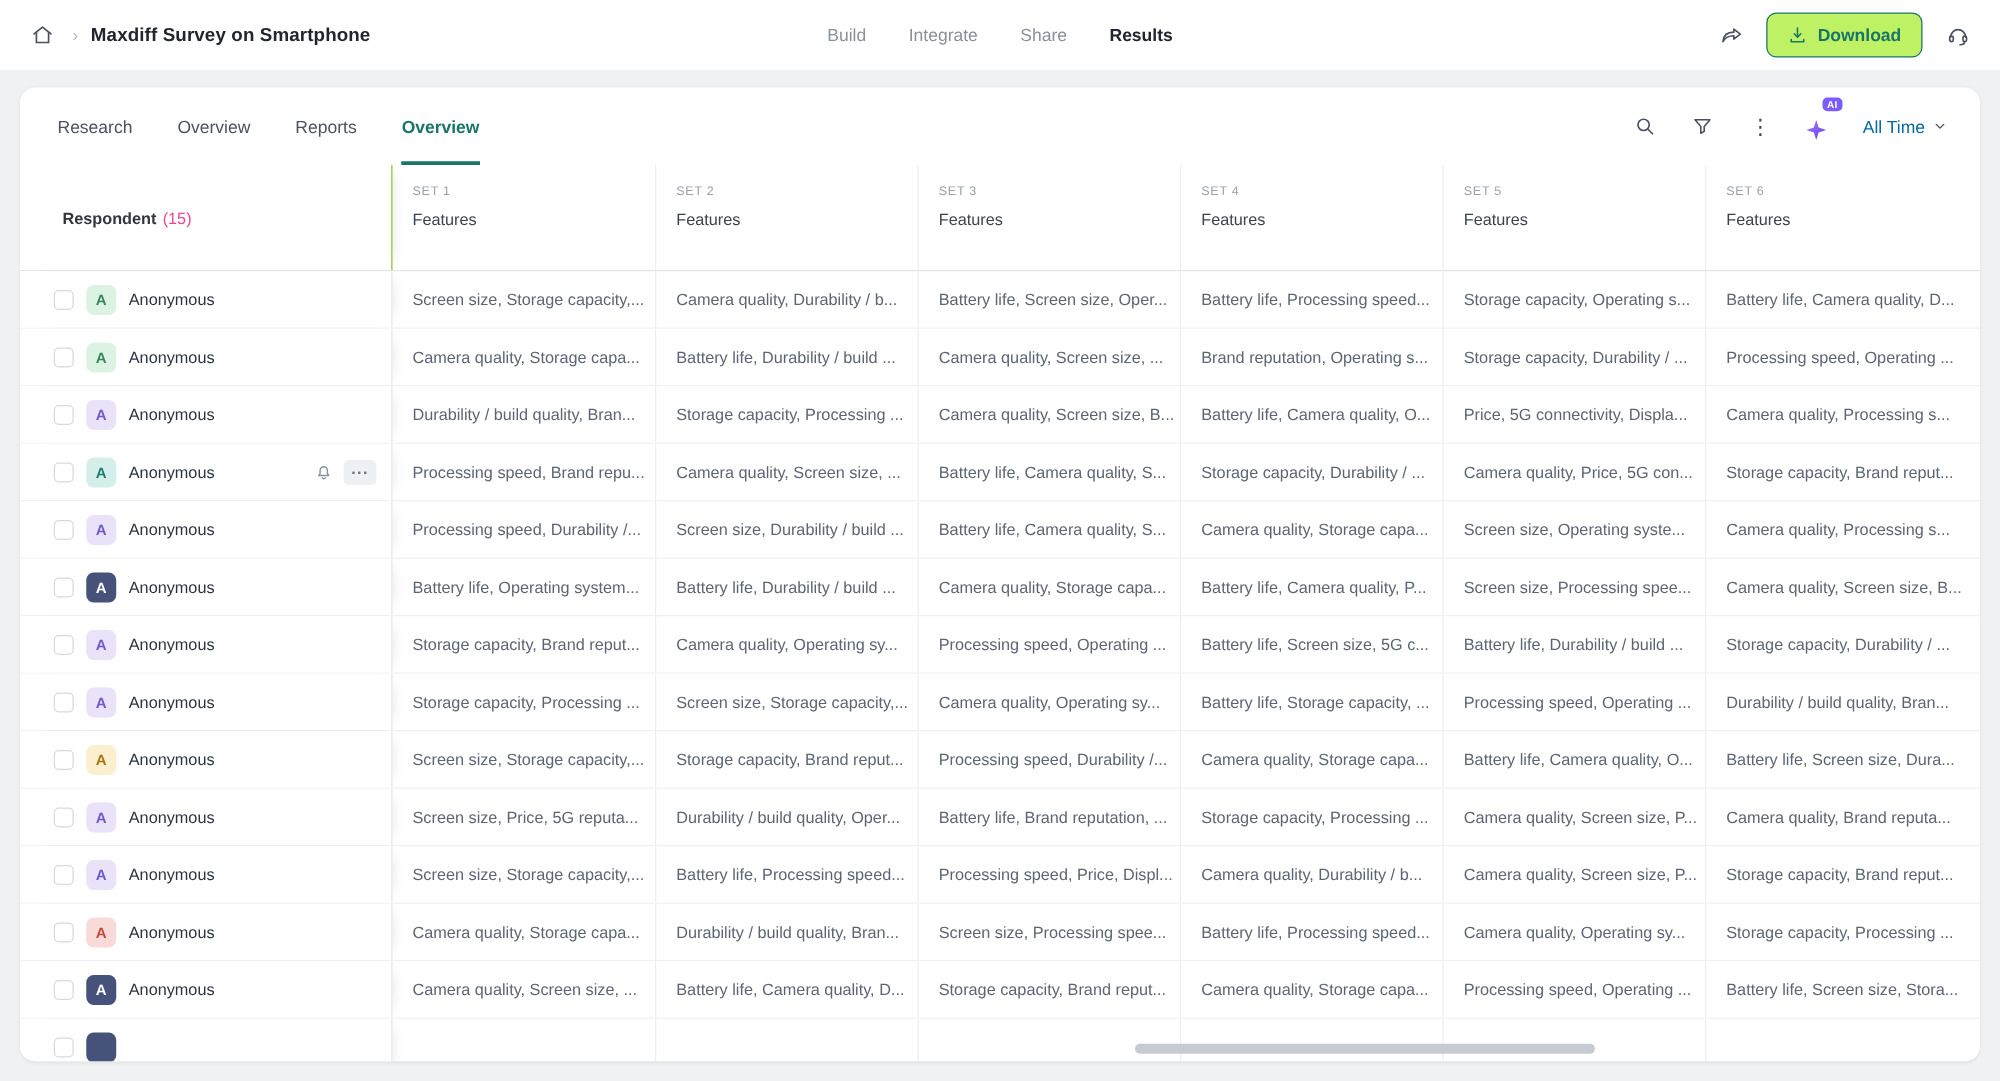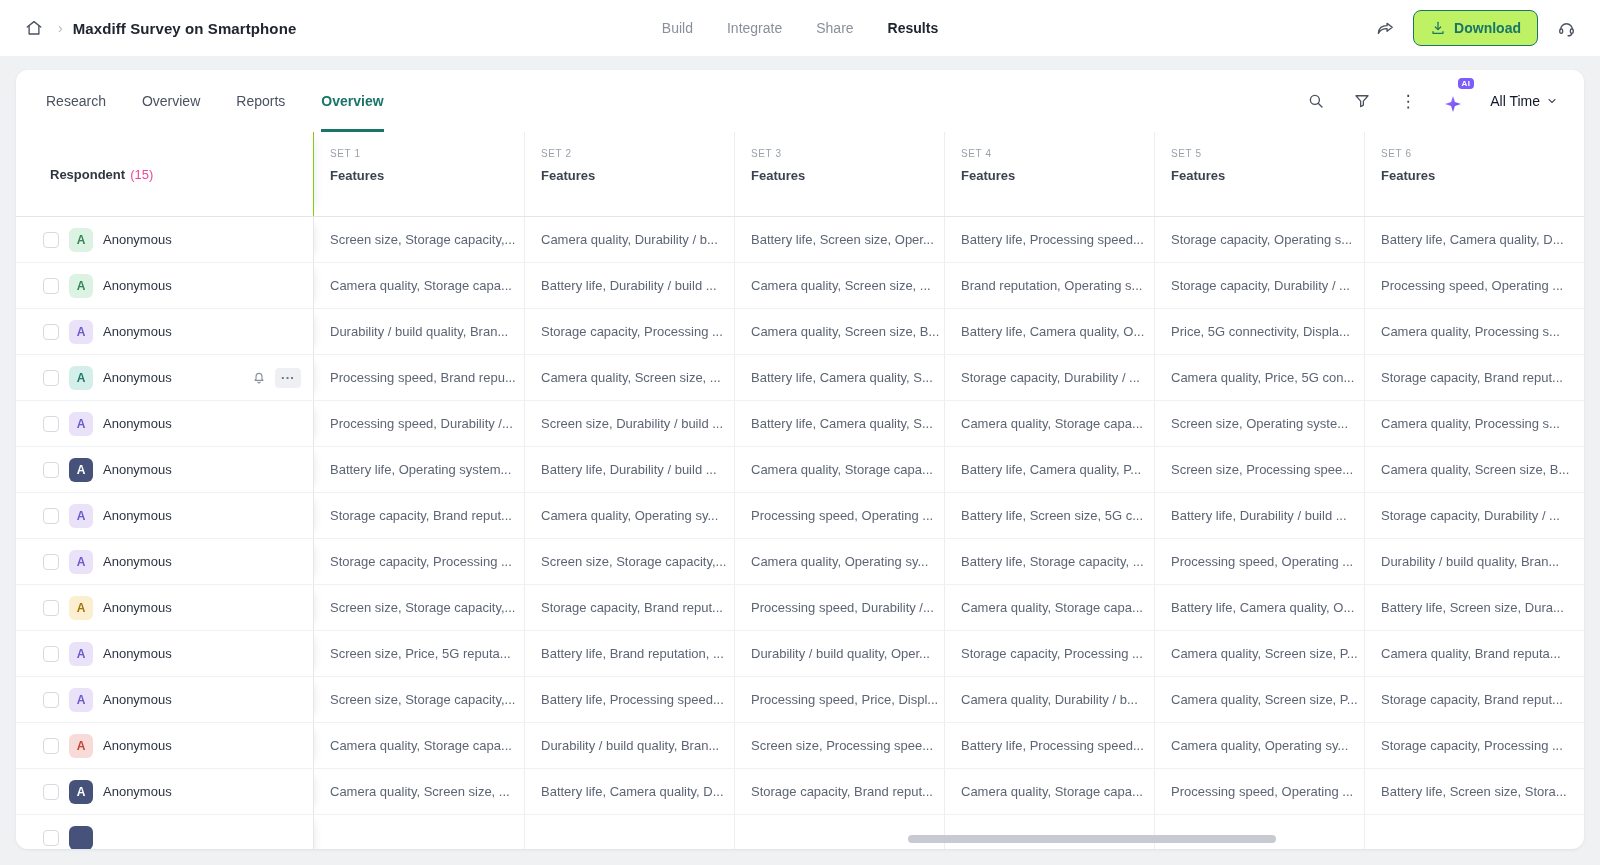--- a/index.html
+++ b/index.html
@@ -32,32 +32,32 @@
     padding:0 26px 0 30px; }
   .tabs { display:flex; gap:36px; height:62px; }
   .tab { display:flex; align-items:center; font-size:14px; color:#4a5160; cursor:pointer;
     border-bottom:3px solid transparent; padding-top:3px; }
   .tab.active { color:#187568; font-weight:700; border-bottom-color:#187568; }
   .tabs-icons { display:flex; align-items:center; gap:18px; }
   .kebab { font-size:17px; color:#3f4652; line-height:1; }
   .ai-wrap { position:relative; width:26px; height:26px; display:flex; align-items:flex-end; justify-content:center; }
   .ai-badge { position:absolute; top:-10px; right:-8px; background:#7c5cfc; color:#fff;
     font-size:8px; font-weight:700; padding:1px 4px; border-radius:4px; letter-spacing:.3px; }
-  .time-filter { display:flex; align-items:center; gap:6px; font-size:14px; color:#0f172a; cursor:pointer; margin-left:6px; }
+  .time-filter { display:flex; align-items:center; gap:6px; font-size:14px; color:#0369a1; cursor:pointer; margin-left:6px; }
 
   
   .t-grid { display:grid; grid-template-columns:298px repeat(6, 210px); }
   .t-head { border-bottom:1px solid #e3e5e9; height:85px; }
   .resp-h { display:flex; align-items:center; padding-left:34px; font-size:13px; color:#30353f;
     border-right:1px solid #84cc16; box-shadow:8px 0 10px -8px rgba(15,20,30,.10); background:#fff; z-index:2; }
   .resp-h b { font-weight:700; }
   .resp-count { color:#ec4899; margin-left:5px; font-weight:400; }
   .set-h { padding:16px 16px 0; overflow:hidden; }
   .set-label { font-size:10px; letter-spacing:.06em; color:#9aa1ab; text-transform:uppercase; }
-  .set-sub { margin-top:9px; font-size:13px; font-weight:700; color:#3c4350; }
+  .set-sub { margin-top:9px; font-size:13px; font-weight:400; color:#3c4350; }
   .bl { border-left:1px solid #eceef1; }
 
   .row { height:46px; border-bottom:1px solid #f0f1f4; }
   .cell-resp { position:relative; display:flex; align-items:center; gap:10px; padding:0 10px 0 27px;
     border-right:1px solid #e3e6ea; box-shadow:8px 0 10px -8px rgba(15,20,30,.10); background:#fff; z-index:2; }
   .checkbox { flex:0 0 auto; width:16px; height:16px; border:1.5px solid #d6d9de; border-radius:4px;
     background:#fff; cursor:pointer; }
   .avatar { flex:0 0 auto; width:24px; height:24px; border-radius:6px; display:flex; align-items:center;
     justify-content:center; font-size:12px; font-weight:700; }
   .resp-name { font-size:13px; color:#2c3442; white-space:nowrap; }
@@ -341,22 +341,22 @@
   </div>
 
   <div class="row t-grid">
     <div class="cell-resp">
       <span class="checkbox"></span>
       <span class="avatar" style="background: rgb(233, 226, 248); color: rgb(106, 90, 205);">A</span>
       <span class="resp-name">Anonymous</span>
 
     </div>
     <div class="cell">Screen size, Price, 5G reputa...</div>
+    <div class="cell bl">Durability / build quality, Oper...</div>
     <div class="cell bl">Battery life, Brand reputation, ...</div>
-    <div class="cell bl">Durability / build quality, Oper...</div>
     <div class="cell bl">Storage capacity, Processing ...</div>
     <div class="cell bl">Camera quality, Screen size, P...</div>
     <div class="cell bl">Camera quality, Brand reputa...</div>
   </div>
 
   <div class="row t-grid">
     <div class="cell-resp">
       <span class="checkbox"></span>
       <span class="avatar" style="background: rgb(233, 226, 248); color: rgb(106, 90, 205);">A</span>
       <span class="resp-name">Anonymous</span>

